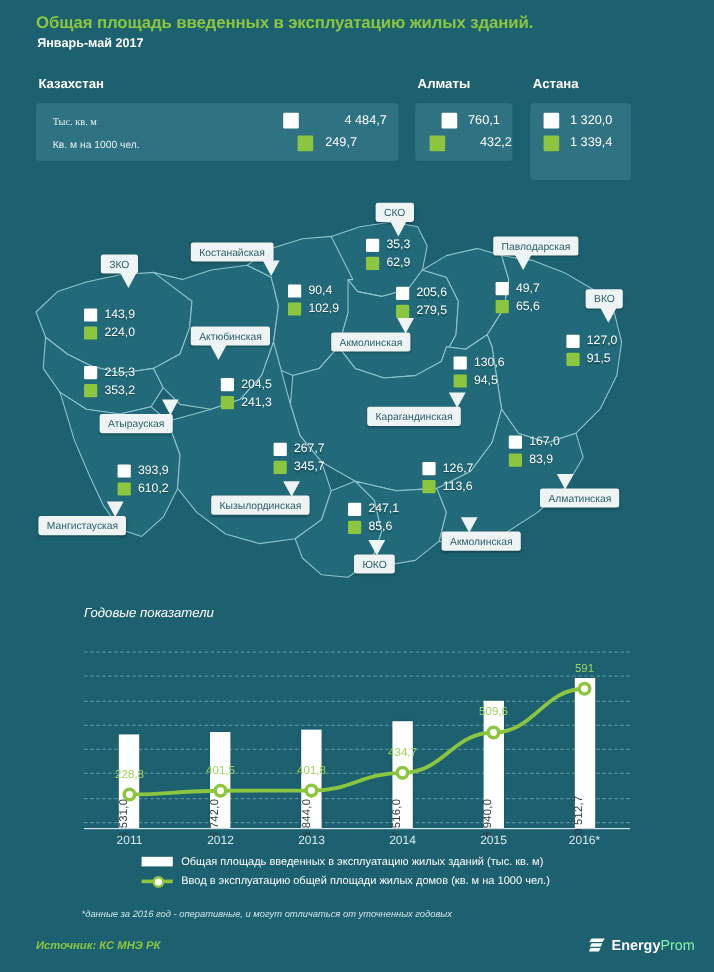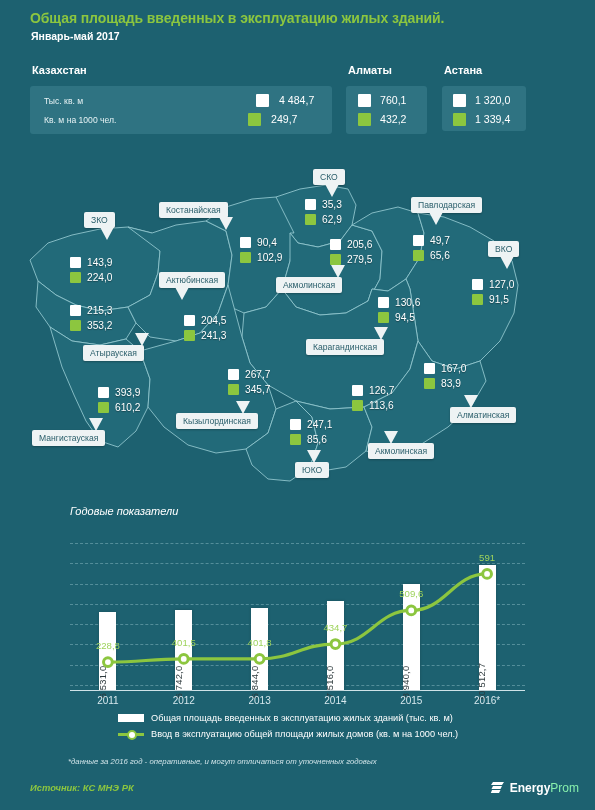--- a/index.html
+++ b/index.html
@@ -123,50 +123,50 @@
 </head>
 <body>
 
 <div id="page">
 
   <div class="title">Общая площадь введенных в эксплуатацию жилых зданий.</div>
   <div class="subtitle">Январь-май  2017</div>
 
   <div class="card-title" style="left:32px;top:64px;">Казахстан</div>
   <div class="card" style="left:30px;top:86px;width:302px;height:48px;">
-    <div class="card-row" style="position:absolute;left:14px;top:6px;">
+    <div class="card-row" style="position:absolute;left:14px;top:6px;font-family:Liberation Serif, serif;">
       <span class="card-label">Тыс. кв. м</span>
     </div>
     <div class="card-row" style="position:absolute;left:14px;top:25px;">
       <span class="card-label">Кв. м на 1000 чел.</span>
     </div>
-    <div class="card-row" style="position:absolute;left:226px;top:5px;">
+    <div class="card-row" style="position:absolute;left:206px;top:5px;gap:28px;">
       <span class="sw sw-w"></span>
       <span class="card-val" style="margin-left:10px;">4 484,7</span>
     </div>
     <div class="card-row" style="position:absolute;left:218px;top:24px;">
       <span class="sw sw-g"></span>
       <span class="card-val" style="margin-left:10px;">249,7</span>
     </div>
   </div>
 
   <div class="card-title" style="left:348px;top:64px;">Алматы</div>
   <div class="card" style="left:346px;top:86px;width:81px;height:48px;">
-    <div class="card-row" style="position:absolute;left:12px;top:5px;">
+    <div class="card-row" style="position:absolute;left:22px;top:5px;">
       <span class="sw sw-w"></span>
       <span class="card-val" style="margin-left:9px;">760,1</span>
     </div>
-    <div class="card-row" style="position:absolute;left:12px;top:24px;">
+    <div class="card-row" style="position:absolute;left:12px;top:24px;gap:20px;">
       <span class="sw sw-g"></span>
       <span class="card-val" style="margin-left:9px;">432,2</span>
     </div>
   </div>
 
   <div class="card-title" style="left:444px;top:64px;">Астана</div>
-  <div class="card" style="left:442px;top:86px;width:84px;height:45px;">
+  <div class="card" style="left:442px;top:86px;width:84px;height:64px;">
     <div class="card-row" style="position:absolute;left:11px;top:5px;">
       <span class="sw sw-w"></span>
       <span class="card-val" style="margin-left:9px;">1 320,0</span>
     </div>
     <div class="card-row" style="position:absolute;left:11px;top:24px;">
       <span class="sw sw-g"></span>
       <span class="card-val" style="margin-left:9px;">1 339,4</span>
     </div>
   </div>
 

